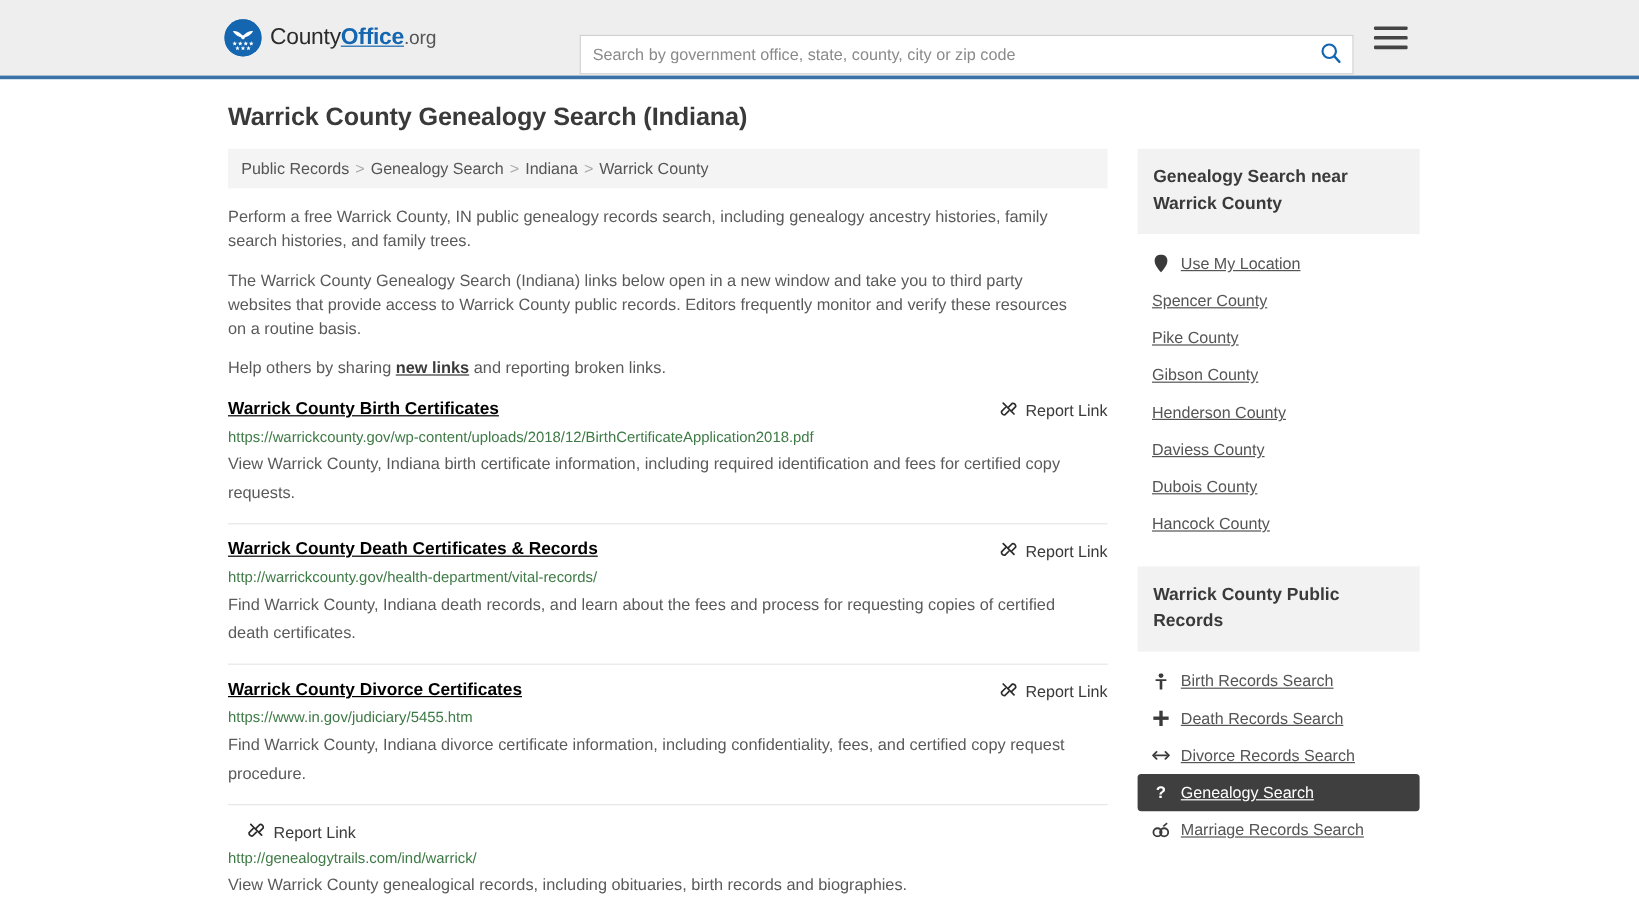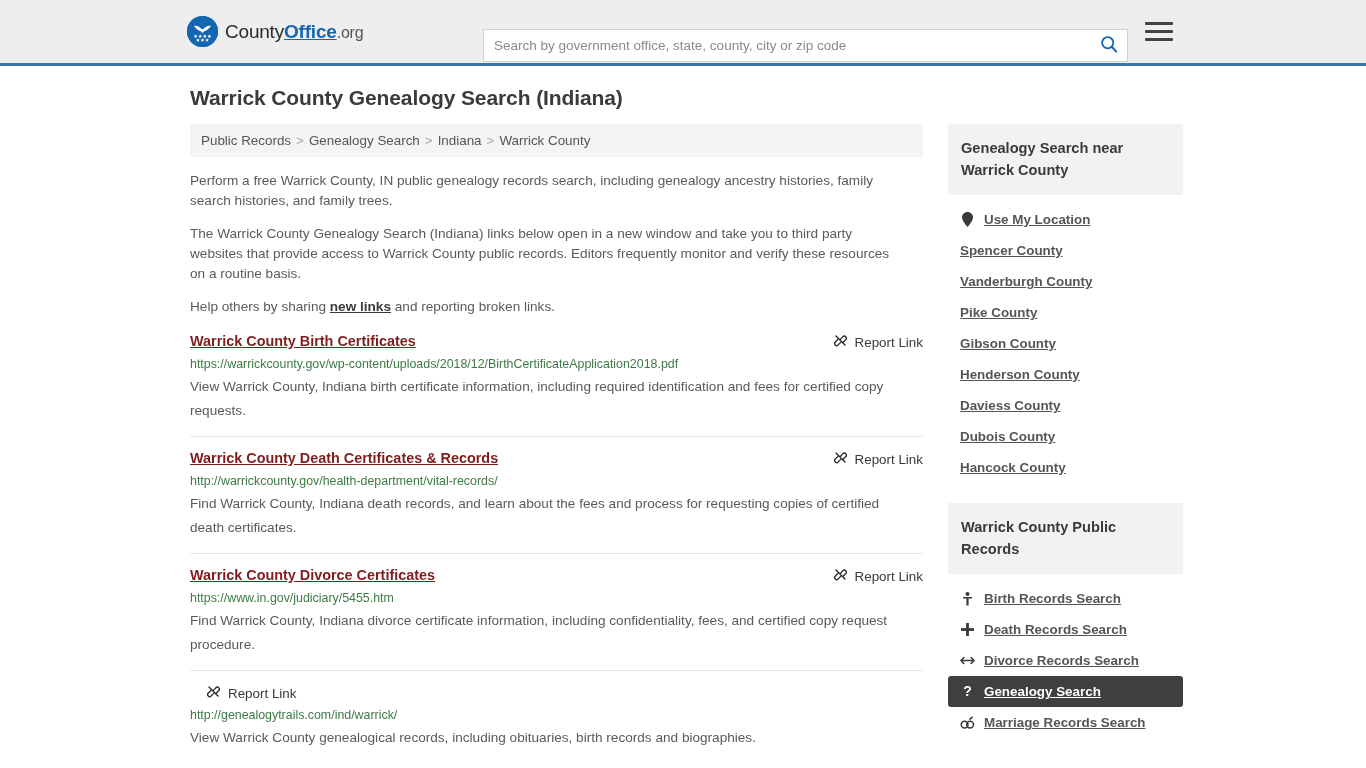--- a/index.html
+++ b/index.html
@@ -164,21 +164,21 @@
   }
   .result:first-child { border-top: 0; padding-top: 2px; }
   .result-head {
     display: flex;
     align-items: flex-start;
     justify-content: space-between;
   }
   .result-title {
     font-size: 14.4px;
     font-weight: 700;
-    color: #7f1d1d;
+    color: #000000;
     text-decoration: underline;
     line-height: 19px;
     cursor: pointer;
   }
   .report-link {
     display: flex;
     align-items: center;
     gap: 7px;
     font-size: 13.4px;
     color: #3a3a3a;
@@ -218,21 +218,20 @@
     display: flex;
     align-items: center;
     gap: 9px;
     padding: 8px 12px;
     font-size: 13.4px;
   }
   .panel-row a {
     color: #555;
     text-decoration: underline;
     cursor: pointer;
-    font-weight: bold;
   }
   .panel-row.active {
     background: #3f3f3f;
     border-radius: 3px;
   }
   .panel-row.active a { color: #ffffff; }
   .panel-row.active .row-icon { color: #ffffff; }
   .row-icon {
     width: 15px;
     flex: 0 0 15px;
@@ -398,23 +397,20 @@
                 <path d="M5.5 0 C2.5 0 0 2.4 0 5.3 C0 9.2 5.5 15 5.5 15 C5.5 15 11 9.2 11 5.3 C11 2.4 8.5 0 5.5 0 Z" fill="#3a3a3a"></path>
               </svg>
             </span>
             <a href="#">Use My Location</a>
           </div>
 
           <div class="panel-row">
             <a href="#">Spencer County</a>
           </div>
           <div class="panel-row">
-            <a href="#">Vanderburgh County</a>
-          </div>
-          <div class="panel-row">
             <a href="#">Pike County</a>
           </div>
           <div class="panel-row">
             <a href="#">Gibson County</a>
           </div>
           <div class="panel-row">
             <a href="#">Henderson County</a>
           </div>
           <div class="panel-row">
             <a href="#">Daviess County</a>

